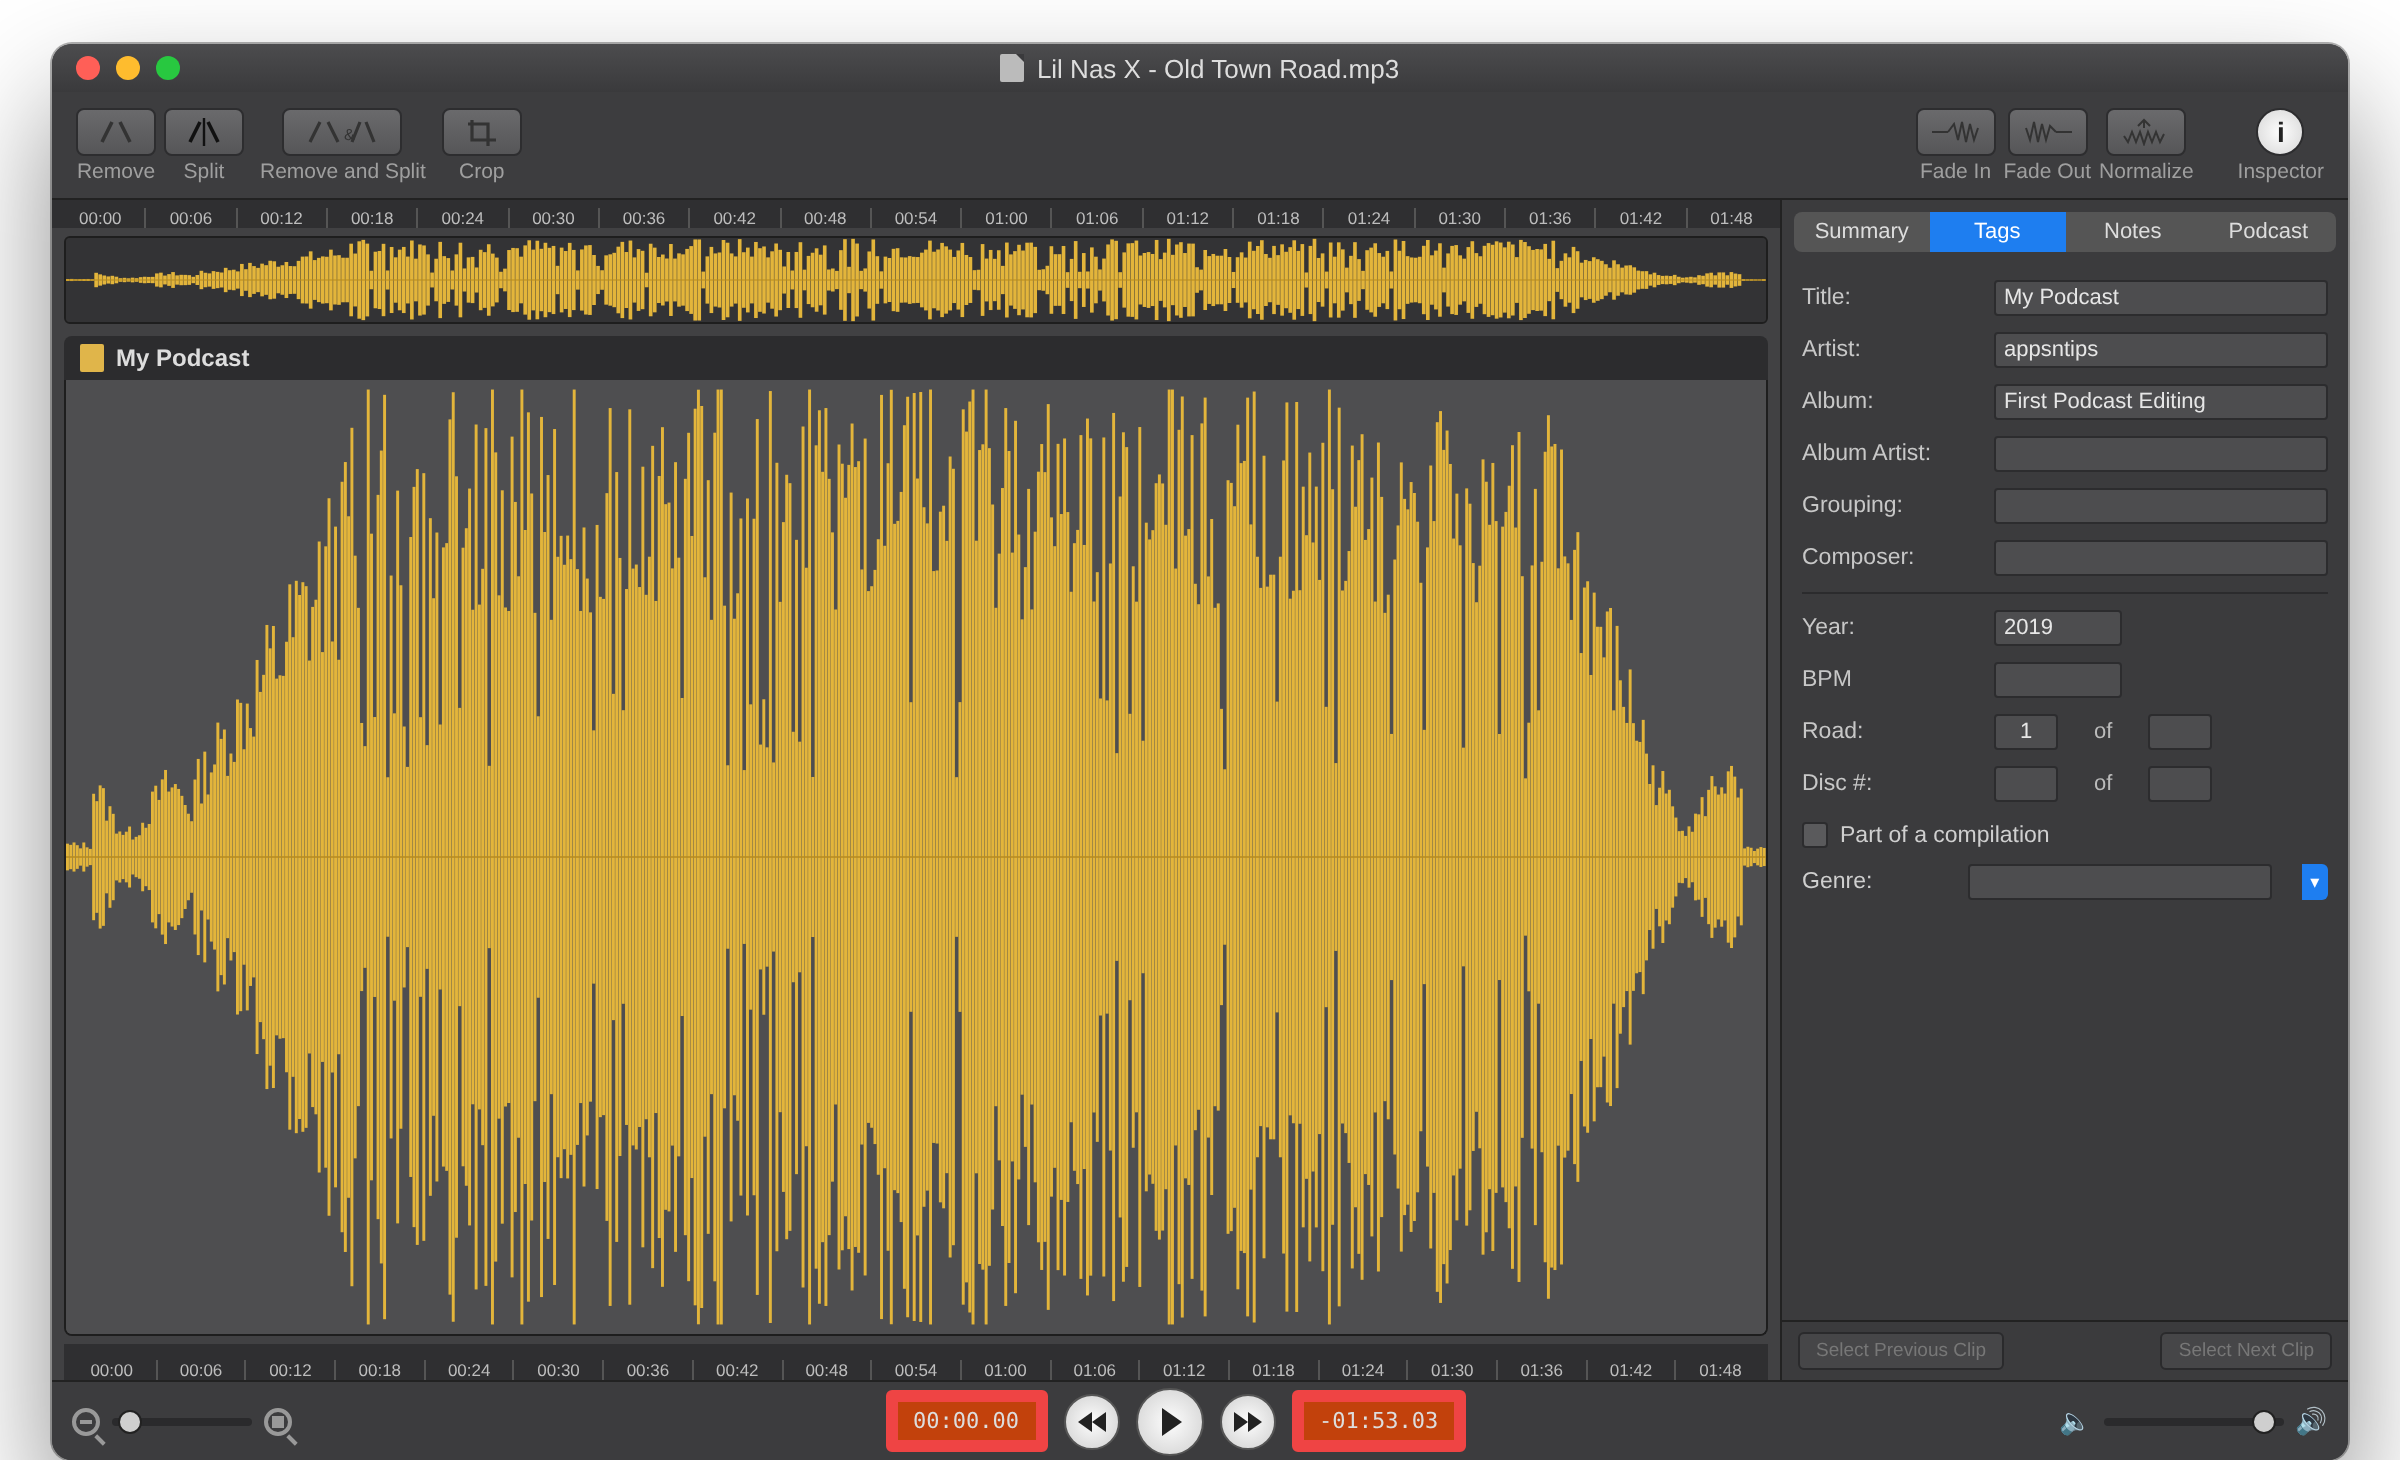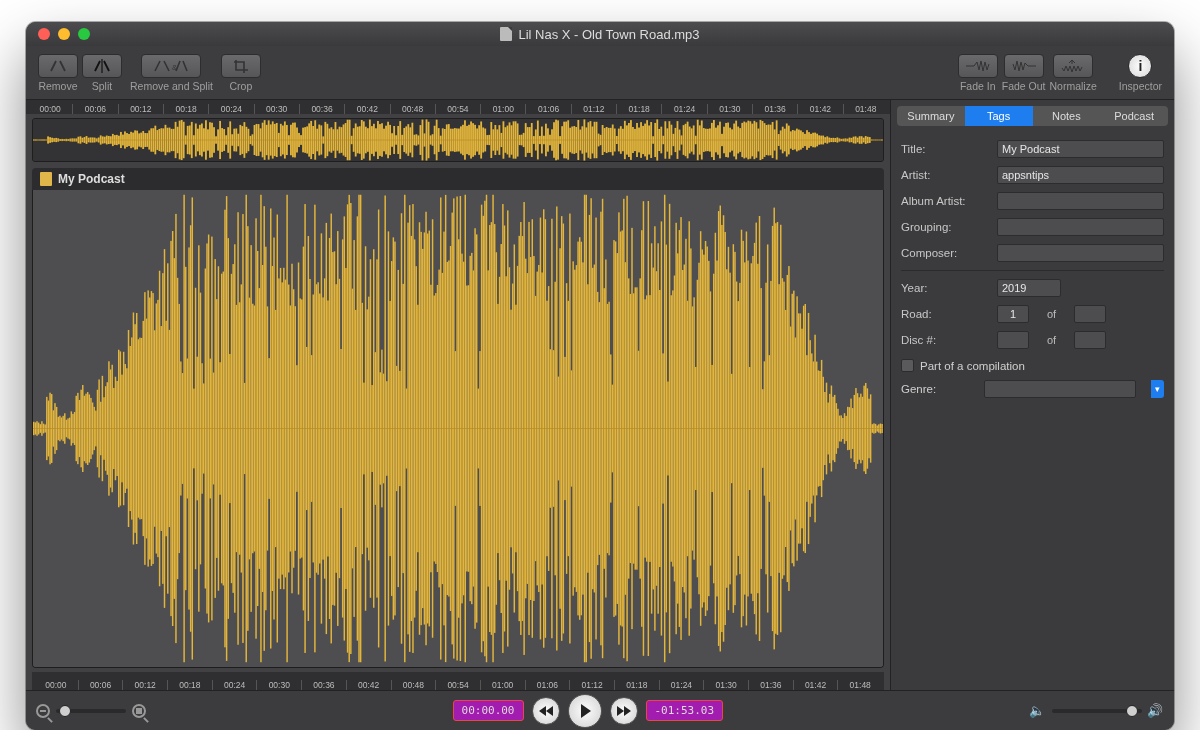--- a/index.html
+++ b/index.html
@@ -116,21 +116,21 @@
   }
   .zoom{display:flex;align-items:center;gap:6px;}
   .zic{width:14px;height:14px;border:2px solid #999;border-radius:50%;position:relative;}
   .zic::after{content:"";position:absolute;right:-5px;bottom:-5px;width:6px;height:2px;background:#999;transform:rotate(45deg);}
   .zic.minus::before{content:"";position:absolute;left:2px;top:4px;width:6px;height:2px;background:#999;}
   .zic.plus::before{content:"";position:absolute;left:2px;top:4px;width:6px;height:2px;background:#999;box-shadow:0 -2px 0 #999,0 2px 0 #999;transform:rotate(90deg);}
   .slider{width:70px;height:4px;background:#2a2a2c;border-radius:2px;position:relative;}
   .slider .knob{position:absolute;top:-4px;width:12px;height:12px;background:#cfcfcf;border-radius:50%;border:1px solid #222;}
   .center{flex:1;display:flex;align-items:center;justify-content:center;gap:8px;}
   .timebox{
-    background:#a21caf;color:#ddd;font-size:11px;padding:3px 8px;border-radius:3px;border:1px solid #ef4444;
+    background:#c2410c;color:#ddd;font-size:11px;padding:3px 8px;border-radius:3px;border:6px solid #ef4444;
     font-family:Menlo,monospace;
   }
   .pbtn{
     width:28px;height:28px;border-radius:50%;background:radial-gradient(#fdfdfd,#cfcfcf);
     border:1px solid #555;display:flex;align-items:center;justify-content:center;color:#222;
   }
   .pbtn.play{width:34px;height:34px;}
   .tri{width:0;height:0;border-left:10px solid #222;border-top:7px solid transparent;border-bottom:7px solid transparent;margin-left:3px;}
   .dtri{display:flex;gap:-2px;}
   .dtri .t{width:0;height:0;border-top:5px solid transparent;border-bottom:5px solid transparent;}
@@ -1253,38 +1253,46 @@
       <div class="insp-body">
         <div class="frow">
             <div class="flabel">Title:</div>
           <input class="finput" value="My Podcast" style="">
           </div>
         <div class="frow">
             <div class="flabel">Artist:</div>
           <input class="finput" value="appsntips" style="">
           </div>
         <div class="frow">
+            <div class="flabel">Album:</div>
+          <input class="finput" value="First Podcast Editing" style="">
+          </div>
+        <div class="frow">
             <div class="flabel">Album Artist:</div>
           <input class="finput" value="" style="">
           </div>
         <div class="frow">
             <div class="flabel">Grouping:</div>
           <input class="finput" value="" style="">
           </div>
         <div class="frow">
             <div class="flabel">Composer:</div>
           <input class="finput" value="" style="">
           </div>
         <div class="sep"></div>
 
         <div class="art-col">
           <div class="nums">
             <div class="frow">
                 <div class="flabel">Year:</div>
               <input class="finput med" value="2019" style="">
+              </div>
+            <div class="frow">
+                <div class="flabel">BPM</div>
+              <input class="finput med" value="" style="">
               </div>
             <div class="frow">
                 <div class="flabel">Road:</div>
               <input class="finput sm" value="1" style="">
               <span class="of">of</span>
               <input class="finput sm" value="" style="">
               </div>
             <div class="frow">
                 <div class="flabel">Disc #:</div>
               <input class="finput sm" value="" style="">
@@ -1297,20 +1305,24 @@
         <div class="chk">
           <div class="box"></div>
           <span>Part of a compilation</span>
         </div>
 
         <div class="genre">
           <div class="flabel" style="width:78px;">Genre:</div>
           <input class="finput" value="" style="">
           <div class="dd">▾</div>
         </div>
+      </div>
+      <div class="insp-foot">
+        <div class="footbtn">Select Previous Clip</div>
+        <div class="footbtn">Select Next Clip</div>
       </div>
     </div>
   </div>
 
   <div class="transport">
     <div class="zoom">
       <div class="zic minus"></div>
       <div class="slider">
           <div class="knob" id="zoom-knob" style="left: 2.9px;"></div>
         </div>

